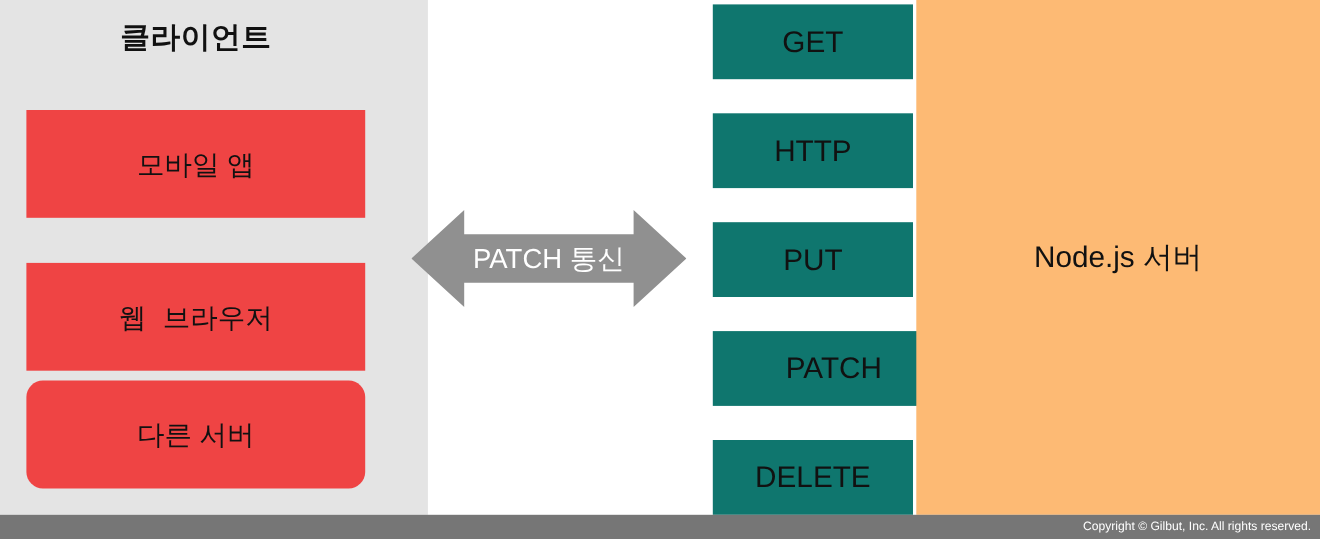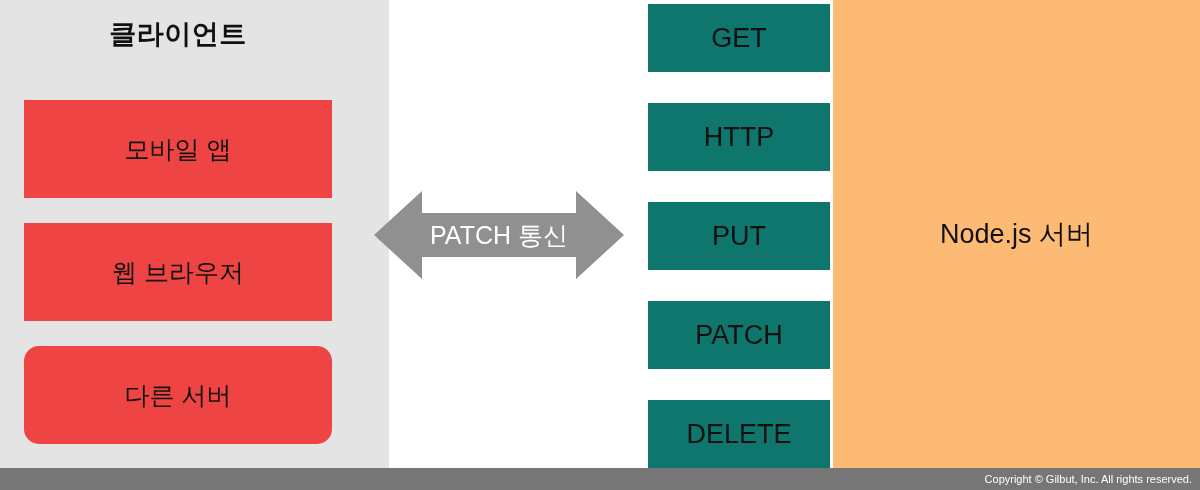--- a/index.html
+++ b/index.html
@@ -46,21 +46,21 @@
     width: 308px;
     height: 98px;
     background: #ef4444;
     display: flex;
     align-items: center;
     justify-content: center;
     font-size: 25px;
     color: #111111;
   }
   .client-box.b0 { top: 100px; }
-  .client-box.b1 { top: 223px; }
+  .client-box.b1 { top: 239px; font-family: Liberation Mono, monospace; }
   .client-box.b2 { top: 346px; border-radius: 15px; }
 
   
   .arrow-wrap {
     position: absolute;
     left: 374px;
     top: 188px;
     width: 250px;
     height: 94px;
   }
@@ -92,21 +92,21 @@
     background: #0f766e;
     display: flex;
     align-items: center;
     justify-content: center;
     font-size: 27px;
     color: #111111;
   }
   .method-box.m0 { top: 4px; }
   .method-box.m1 { top: 103px; }
   .method-box.m2 { top: 202px; }
-  .method-box.m3 { top: 301px; }
+  .method-box.m3 { top: 301px; padding-left: 19px; }
   .method-box.m4 { top: 400px; }
 
   
   .server-panel {
     position: absolute;
     left: 833px;
     top: 0;
     width: 367px;
     height: 468px;
     background: #fdba74;

